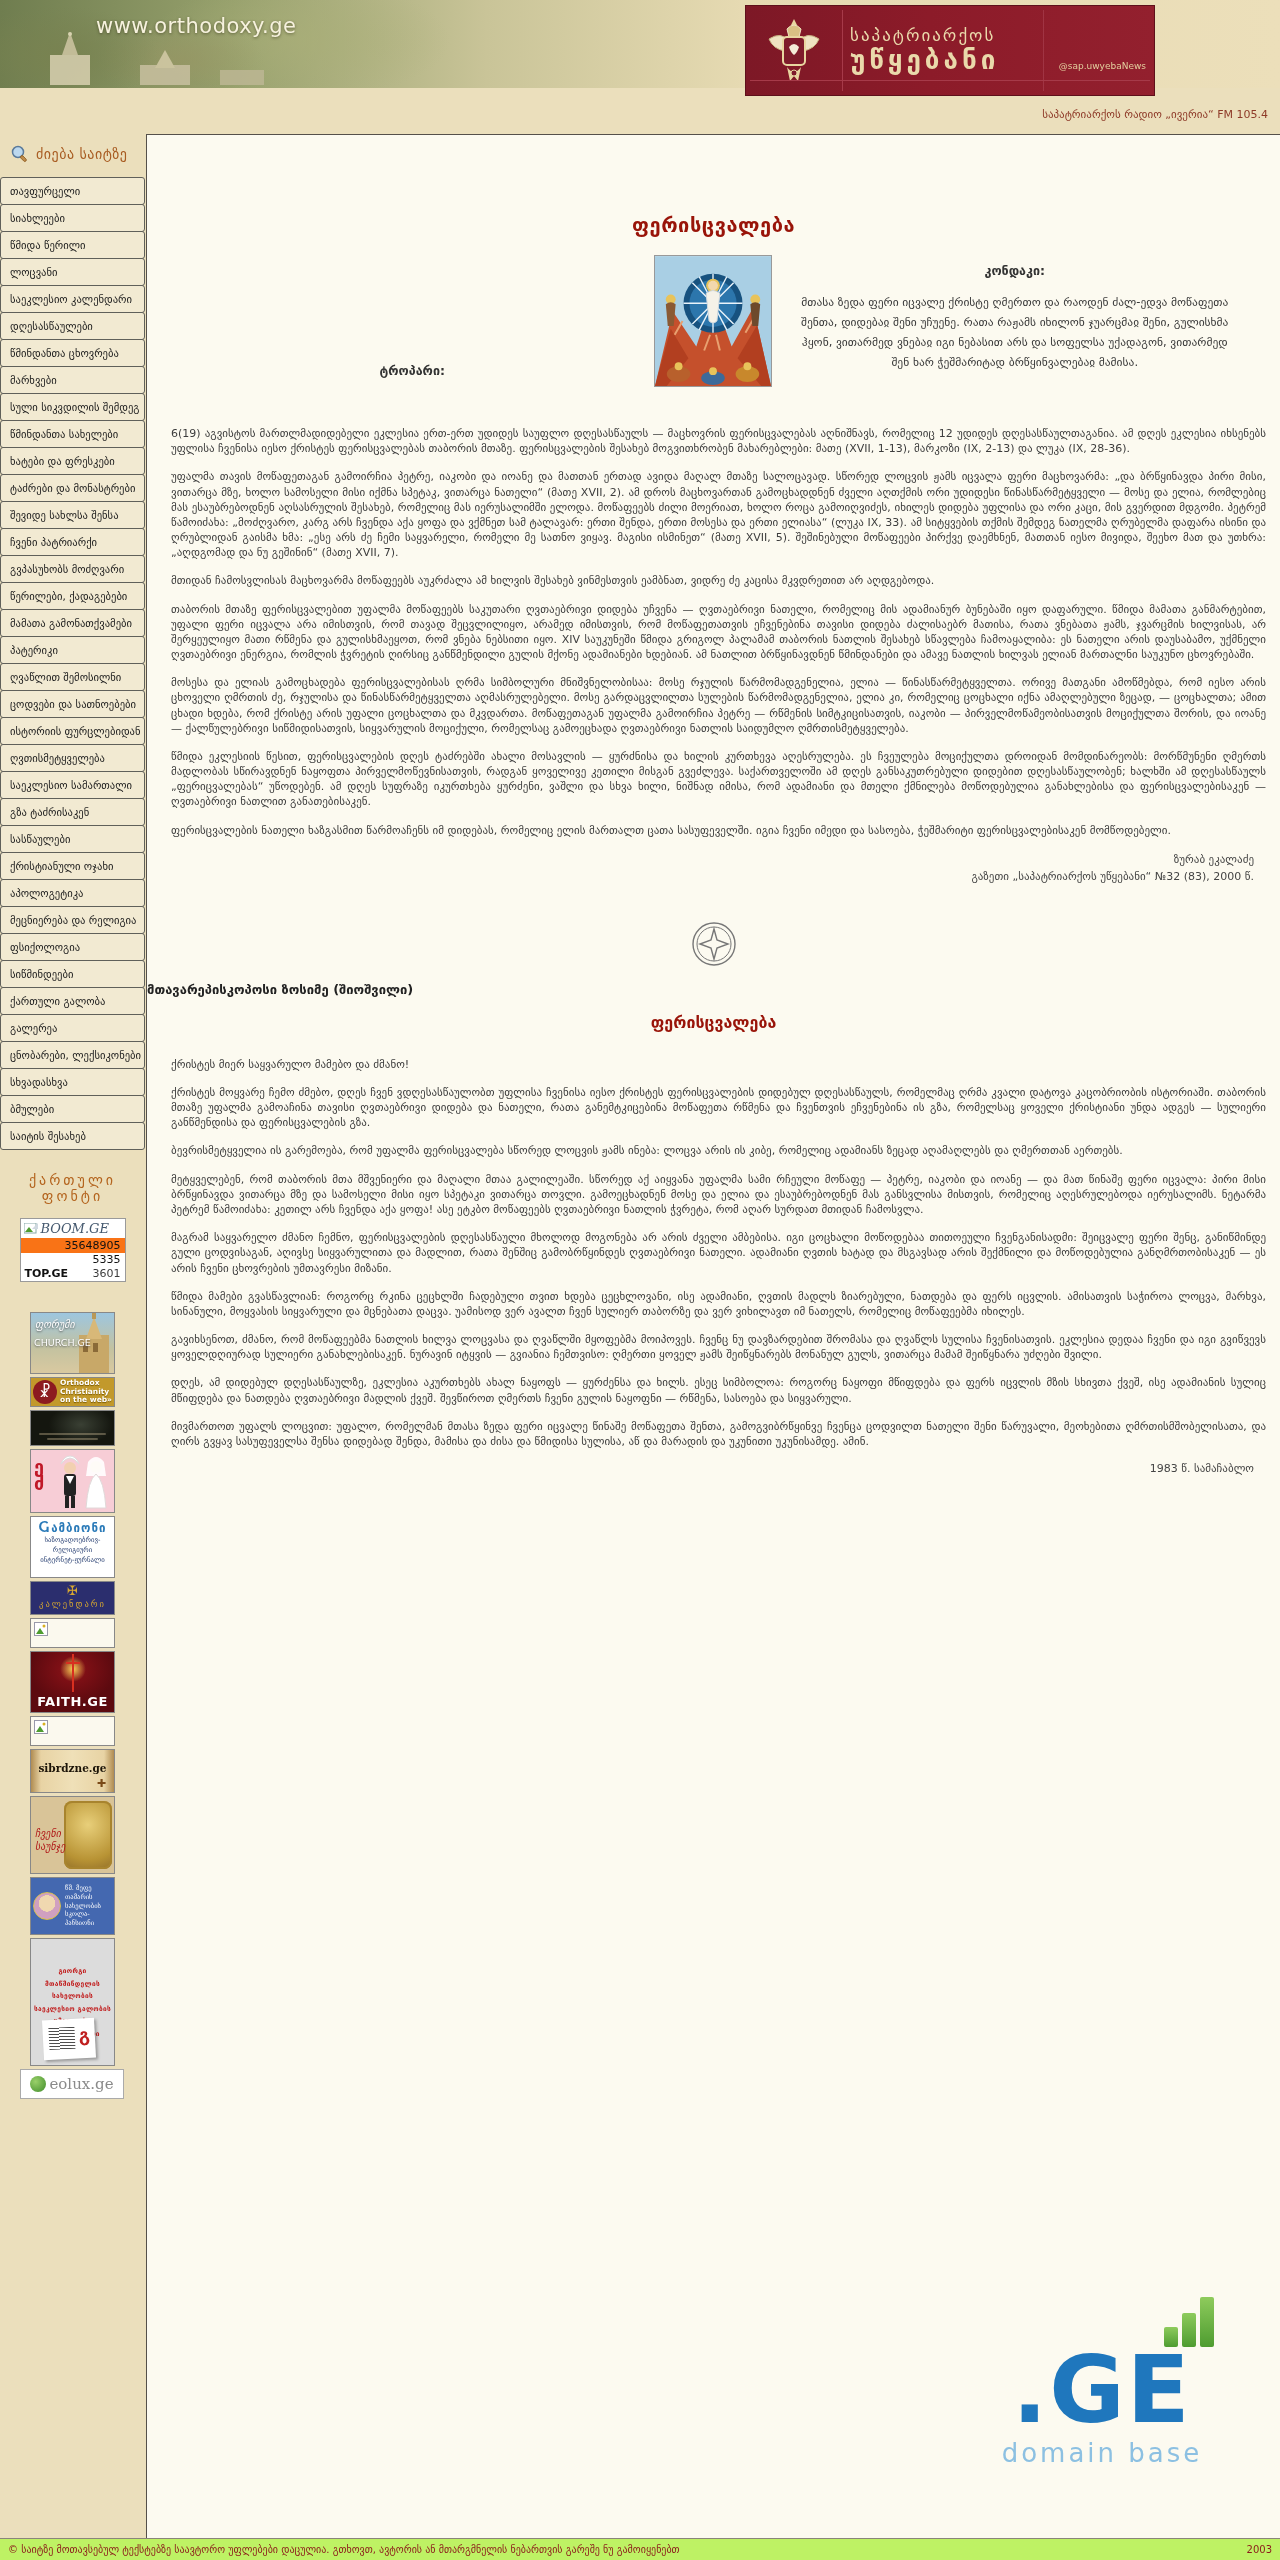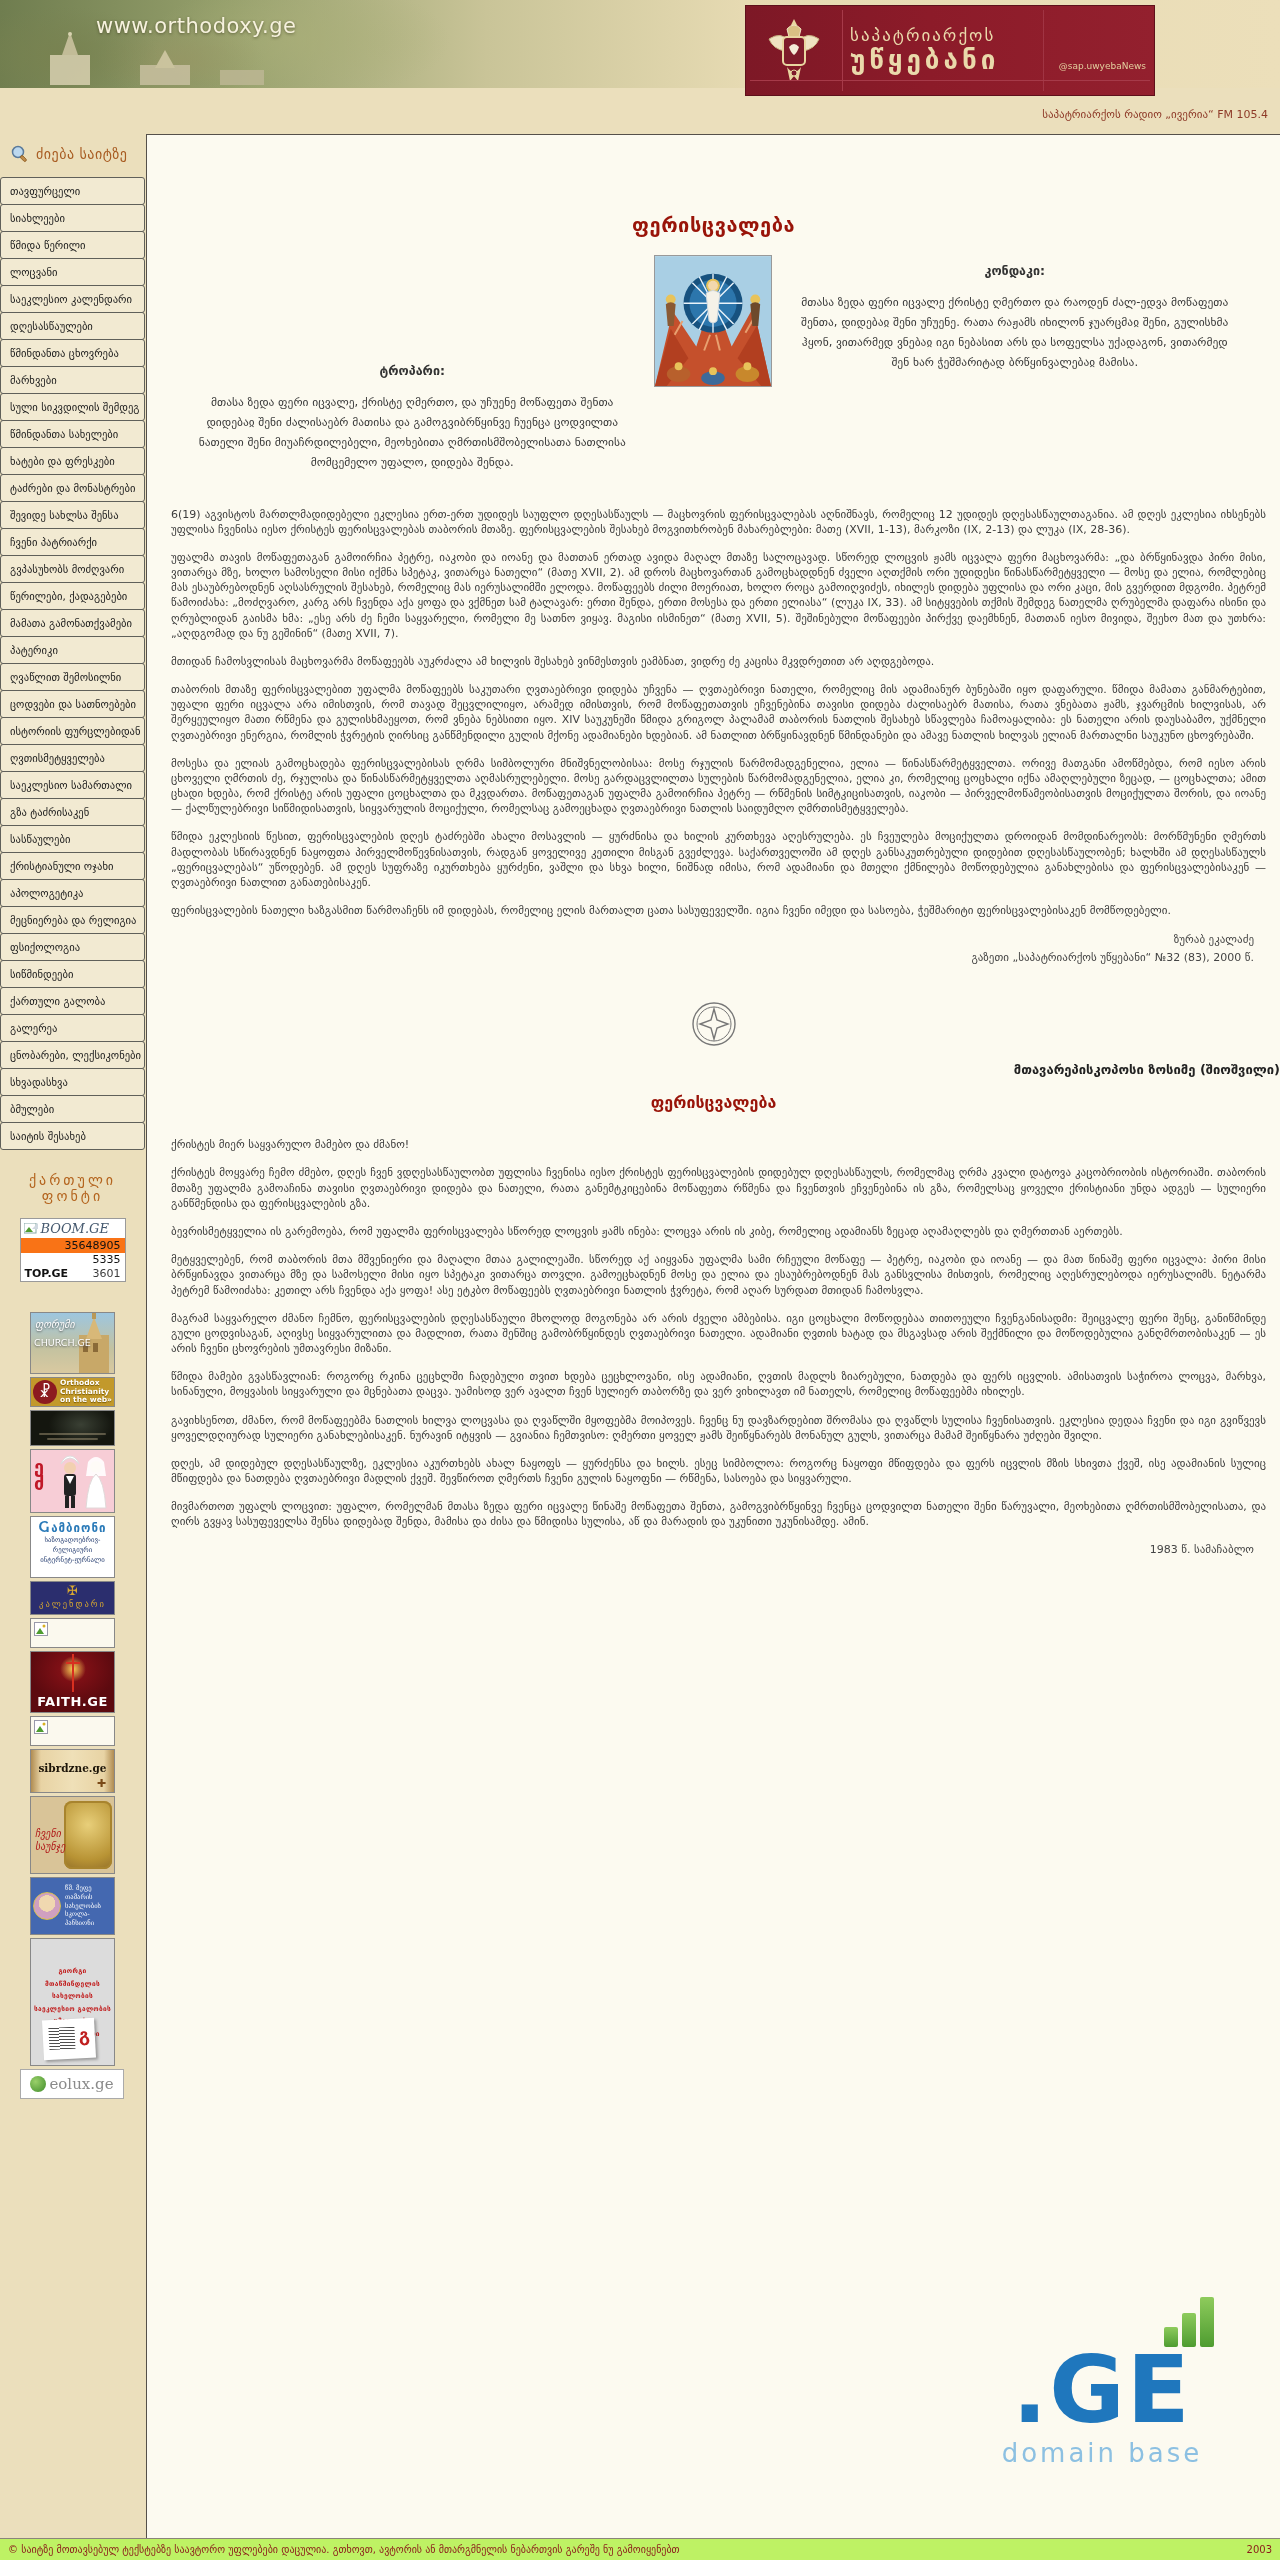--- a/index.html
+++ b/index.html
@@ -133,21 +133,21 @@
   .hymn-head { text-align:center; font-weight:bold; font-size:12.5px; color:#333; margin-bottom:14px; }
   .hymn-text { text-align:center; font-size:11.5px; line-height:1.75; color:#3a3a3a; }
   .icon-box { flex:0 0 120px; }
   .tr-icon { width:118px; height:132px; border:1px solid #999; display:block; }
   .hymn-left .hymn-head { margin-top:108px; }
   .hymn-right .hymn-head { margin-top:8px; }
   .body-text { padding:0 14px 0 24px; margin-top:34px; }
   .body-text p { font-size:11px; line-height:1.38; text-align:justify; margin-bottom:13px; color:#3c3c3c; }
   .sig { text-align:right; padding-right:26px; font-size:11px; color:#444; line-height:1.6; margin-top:6px; }
   .divider { text-align:center; margin:34px 0 10px 0; }
-  .a2-author { text-align:right; font-size:13px; font-weight:bold; color:#222; margin-top:10px; }
+  .a2-author { text-align:left; font-size:13px; font-weight:bold; color:#222; margin-top:10px; }
   .a2-title { text-align:center; font-size:16px; font-weight:bold; color:#991409; margin-top:16px; }
   .a2-salutation { padding:26px 14px 0 24px; font-size:11px; color:#3c3c3c; }
   .a2-body { padding:14px 14px 0 24px; }
   .a2-body p { font-size:11px; line-height:1.38; text-align:justify; margin-bottom:13px; color:#3c3c3c; }
   .a2-date { text-align:right; padding-right:26px; font-size:11px; color:#444; margin-top:4px; }
   
   .ge-logo { position:absolute; right:48px; bottom:70px; width:260px; text-align:center; }
   .ge-bars { display:flex; justify-content:flex-end; align-items:flex-end; gap:4px; padding-right:18px; }
   .ge-bars span { display:block; width:14px; border-radius:2px; background:linear-gradient(#8ecb5c,#4e9c30); }
   .ge-bars .b1 { height:20px; } .ge-bars .b2 { height:34px; } .ge-bars .b3 { height:50px; }
@@ -423,21 +423,20 @@
   </div>
 </div>
 
 <div class="main">
 
   <div class="a1-title">ფერისცვალება</div>
 
   <div class="head3">
     <div class="hymn-col hymn-left">
       <div class="hymn-head">ტროპარი:</div>
-      <div class="hymn-text">მთასა ზედა ფერი იცვალე, ქრისტე ღმერთო, და უჩუენე მოწაფეთა შენთა დიდებაჲ შენი ძალისაებრ მათისა და გამოგვიბრწყინვე ჩუენცა ცოდვილთა ნათელი შენი მიუაჩრდილებელი, მეოხებითა ღმრთისმშობელისათა ნათლისა მომცემელო უფალო, დიდება შენდა.</div>
     </div>
     <div class="icon-box">
       <svg class="tr-icon" viewBox="0 0 118 132">
         <rect width="118" height="132" fill="#a9cfe4"></rect>
         <polygon points="0,132 18,56 42,92 59,40 78,92 100,52 118,132" fill="#c5502c"></polygon>
         <polygon points="0,132 16,74 34,104 12,132" fill="#b23f20"></polygon>
         <polygon points="118,132 104,70 84,104 108,132" fill="#b23f20"></polygon>
         <path d="M20 80 l8 -14 M92 78 l8 -14 M50 96 l6 -16 M66 96 l-4 -16" stroke="#e8a070" stroke-width="2" fill="none"></path>
         <circle cx="59" cy="48" r="30" fill="#17527f"></circle>
         <circle cx="59" cy="48" r="24" fill="#2c76ac"></circle>

